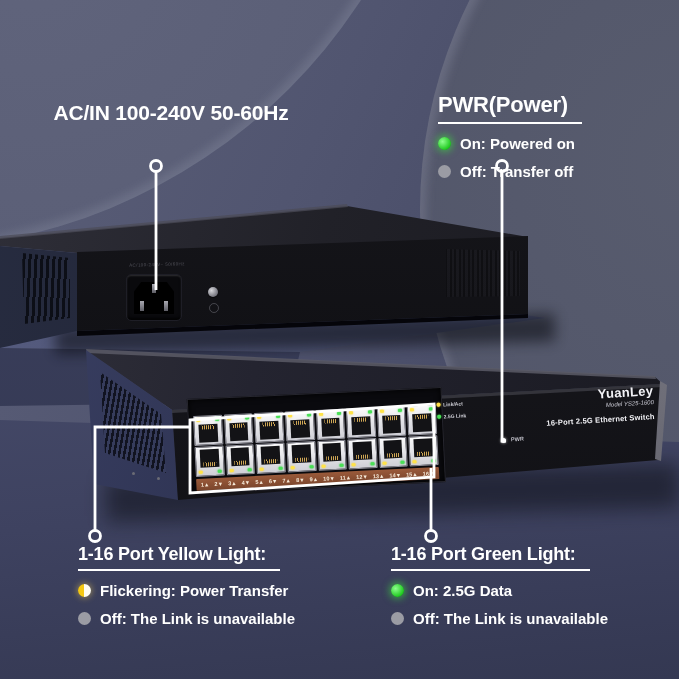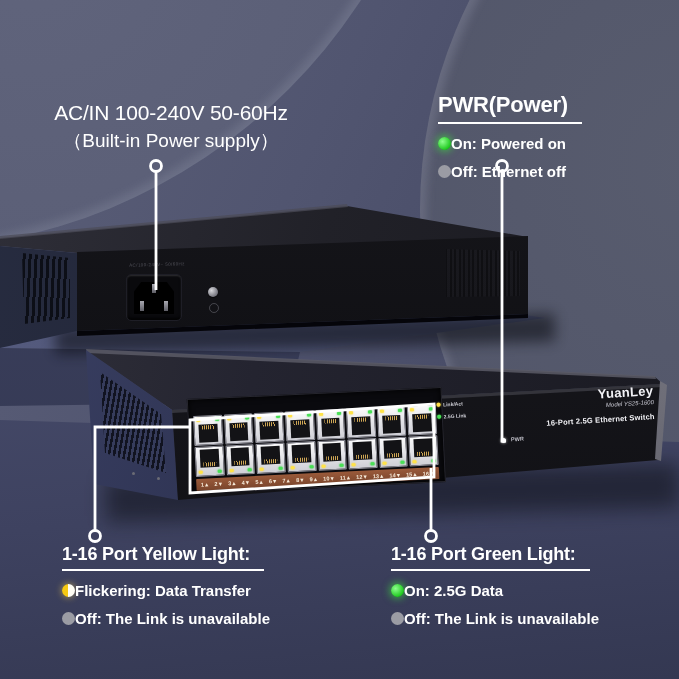--- a/index.html
+++ b/index.html
@@ -115,37 +115,37 @@
 
   .brand { left:492px; top:388px; width:162px; text-align:right; color:#f2f2f6; transform:rotate(-3.5deg); }
   .brand-name { font-size:13px; font-weight:700; letter-spacing:.3px; }
   .brand-model { font-size:6px; font-style:italic; color:#c9c9d3; margin-top:1px; }
   .brand-product { font-size:7.5px; font-weight:700; margin-top:7px; letter-spacing:.2px; }
 
   
   .note { color:#fff; }
   .note-title { display:inline-block; font-weight:700; color:#fff;
     border-bottom:2.5px solid #fff; padding:0 14px 4px 0; letter-spacing:-.2px; }
-  .note-item { display:flex; align-items:center; margin-top:11px;
+  .note-item { display:flex; align-items:center; gap:9px; margin-top:11px;
     font-size:15px; font-weight:700; line-height:17px; }
   .dot { width:13px; height:13px; border-radius:50%; flex:0 0 auto; }
   .dot-green { background:radial-gradient(circle at 35% 35%,#8dff8d,#1ec81e 70%,#0f9a0f);
     box-shadow:0 0 7px 2px rgba(60,230,60,.55); }
   .dot-gray { background:#9b9ca4; }
   .dot-yellow { background:radial-gradient(circle at 40% 40%,#fff3b0,#ffd21e 60%,#e8a90a);
     box-shadow:0 0 7px 2px rgba(255,205,50,.5); }
   .dot-flicker { background:linear-gradient(90deg,#f5c812 0 50%,#fffdf2 50% 100%);
     box-shadow:0 0 6px 1px rgba(255,215,80,.45); }
 
   .ac-note { left:25px; top:101px; width:292px; text-align:center; color:#fff; }
-  .ac-line1 { font-size:21px; font-weight:400; letter-spacing:-.2px; }
+  .ac-line1 { font-size:21px; font-weight:700; letter-spacing:-.2px; }
   .ac-line2 { font-size:19px; font-weight:400; margin-top:3px; }
   .pwr-note { left:438px; top:92px; }
   .pwr-note .note-title { font-size:22px; }
-  .yellow-note { left:62px; top:544px; }
+  .yellow-note { left:78px; top:544px; }
   .green-note { left:391px; top:544px; }
   .yellow-note .note-title, .green-note .note-title { font-size:18px; }
 
   svg.callouts { position:absolute; inset:0; pointer-events:none; }
   .cline { stroke:#fff; stroke-width:2.8; fill:none; }
 </style>
 </head>
 <body>
 
 <div class="stage">
@@ -354,40 +354,39 @@
     <circle class="cline" cx="502" cy="166" r="5.5"></circle>
     <polygon class="cline" points="190,420 434,404 434,477 190,493"></polygon>
     <path class="cline" d="M190 427 L95 427 L95 530"></path>
     <circle class="cline" cx="95" cy="536" r="5.5"></circle>
     <line class="cline" x1="431" y1="468" x2="431" y2="530"></line>
     <circle class="cline" cx="431" cy="536" r="5.5"></circle>
   </svg>
 
   <div class="abs ac-note">
     <div class="ac-line1">AC/IN 100-240V 50-60Hz</div>
-    <div class="ac-line2">（Built-in Power supply）</div>
   </div>
 
   <div class="abs note pwr-note">
     <div class="note-title">PWR(Power)</div>
     <div class="note-item">
       <span class="dot dot-green"></span>
       <span>On: Powered on</span>
     </div>
     <div class="note-item">
       <span class="dot dot-gray"></span>
-      <span>Off: Ethernet off</span>
+      <span>Off: Transfer off</span>
     </div>
   </div>
 
   <div class="abs note yellow-note">
     <div class="note-title">1-16 Port Yellow Light:</div>
     <div class="note-item">
       <span class="dot dot-flicker"></span>
-      <span>Flickering: Data Transfer</span>
+      <span>Flickering: Power Transfer</span>
     </div>
     <div class="note-item">
       <span class="dot dot-gray"></span>
       <span>Off: The Link is unavailable</span>
     </div>
   </div>
 
   <div class="abs note green-note">
     <div class="note-title">1-16 Port Green Light:</div>
     <div class="note-item">

